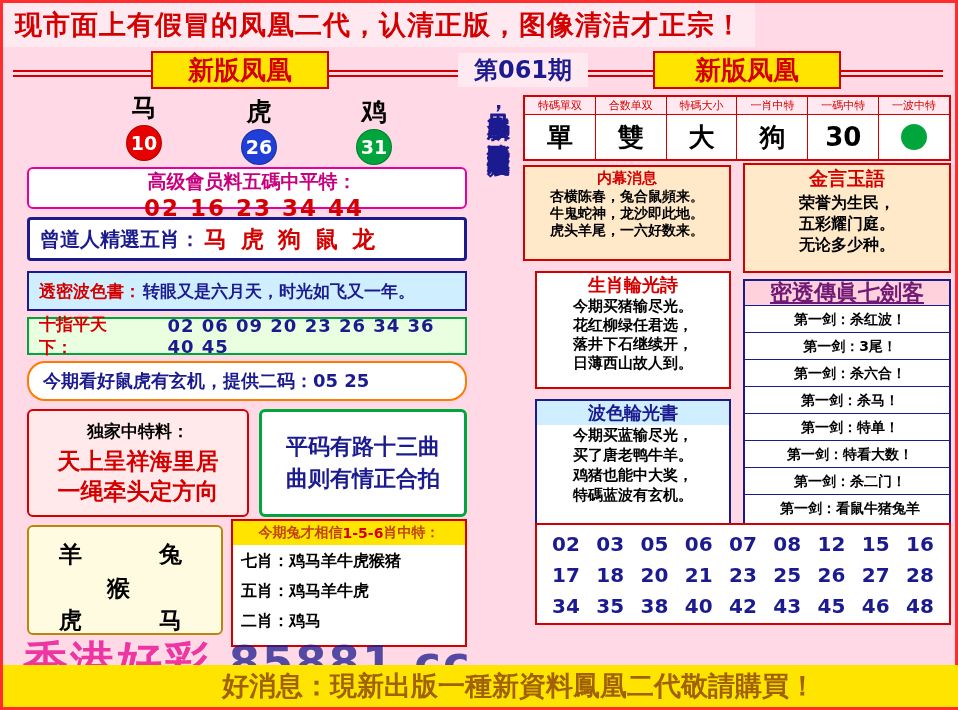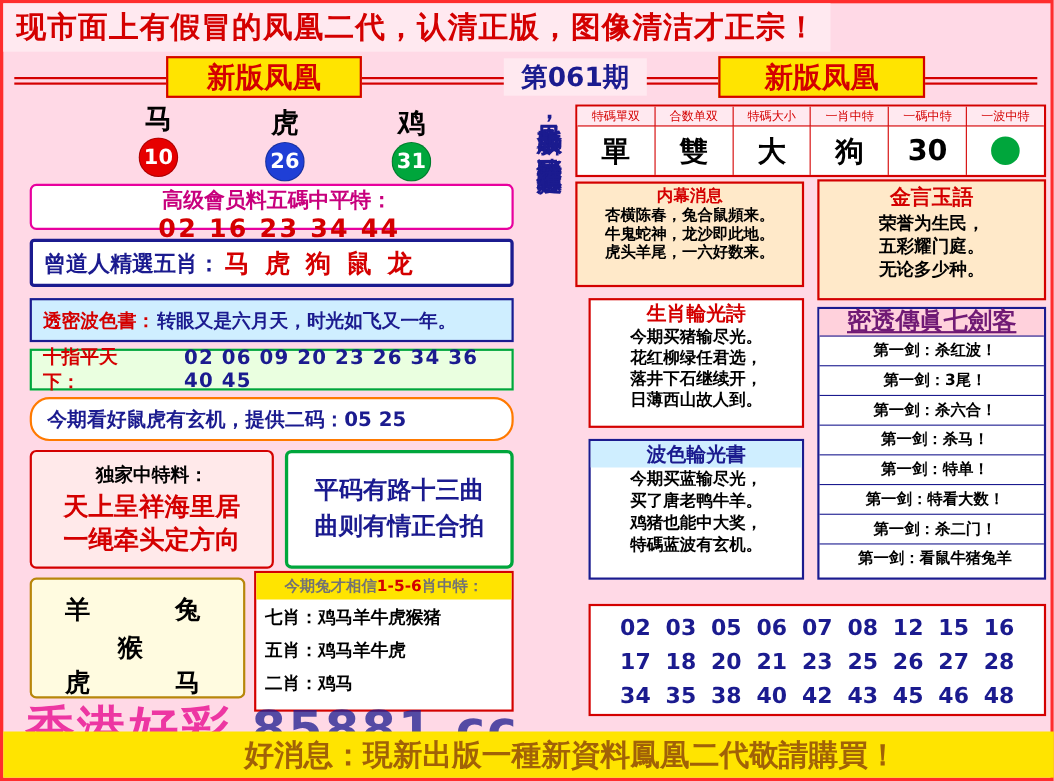--- a/index.html
+++ b/index.html
@@ -145,21 +145,21 @@
   .b-ghost{
     left:222px;top:424px;width:236px;height:128px;
     background:#fff;border:2px solid #d40000;
     display:block;
   }
   .ghost-hd{
     position:absolute;left:0;top:0;width:100%;height:24px;
     background:#ffe400;display:flex;align-items:center;justify-content:center;
     box-sizing:border-box;
   }
-  .ghost-hd span{font-size:14px;font-weight:bold;color:#737373;}
+  .ghost-hd span{font-size:14px;font-weight:bold;color:#c2410c;}
   .ghost-hd .num{color:#d40000;}
   .ghost-line{position:absolute;left:8px;font-size:16px;font-weight:bold;color:#000;}
   .gl1{top:30px;}
   .gl2{top:60px;}
   .gl3{top:90px;}
   .ghost-line .v{color:#000;}
 
   
   .vert{
     position:absolute;left:480px;top:92px;width:30px;height:560px;
@@ -230,23 +230,23 @@
   }
   .sword .row{
     height:27px;line-height:27px;padding-left:6px;
     border-bottom:1px solid #1b1b8f;font-size:14px;font-weight:bold;color:#000;
     box-sizing:border-box;
     text-align:center;
   }
   .sword .row:last-child{border-bottom:none;}
 
   .numgrid{
-    position:absolute;left:532px;top:546px;width:416px;height:102px;
+    position:absolute;left:532px;top:520px;width:416px;height:102px;
     background:#fff;border:2px solid #d40000;box-sizing:border-box;
-    padding:4px 20px;
+    padding:4px 8px;
   }
   .numgrid .nrow{
     display:flex;justify-content:space-between;
     font-size:20px;font-weight:bold;color:#1b1b8f;line-height:31px;
   }
   .numgrid .nrow span{width:42px;text-align:center;}
 
   
   .wm{
     position:absolute;left:20px;top:630px;width:700px;height:56px;

